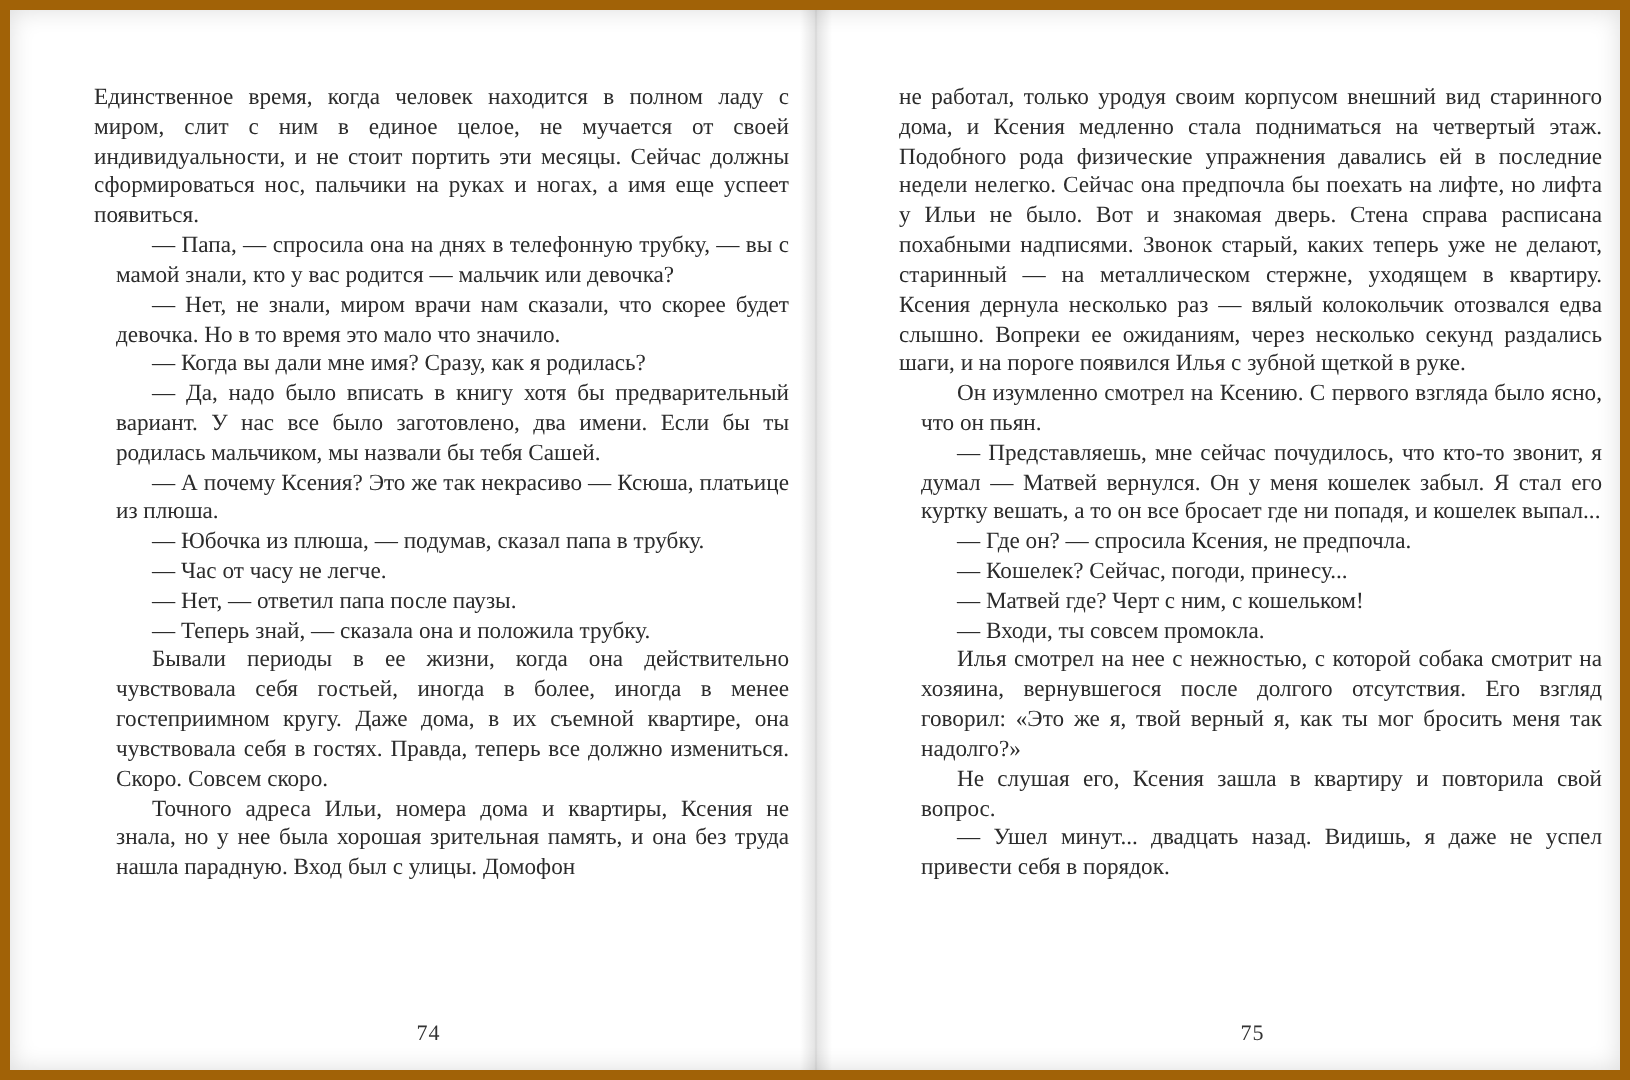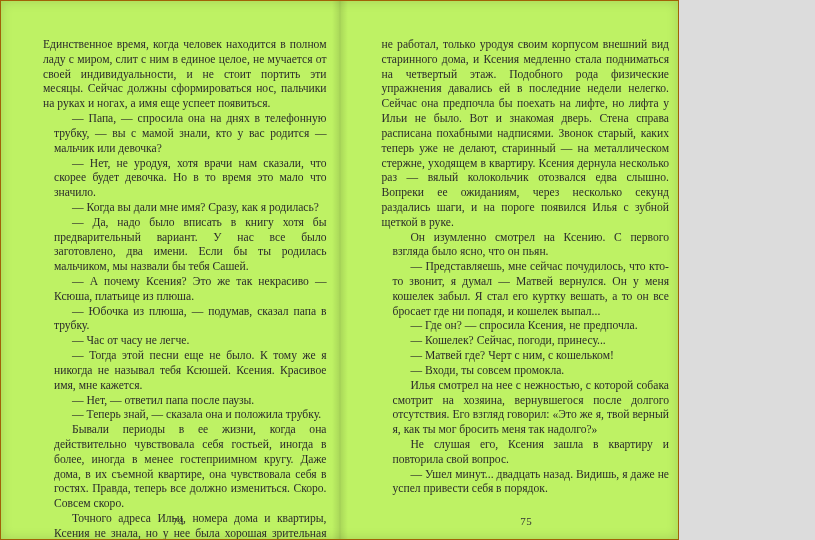--- a/index.html
+++ b/index.html
@@ -3,25 +3,25 @@
 <meta charset="utf-8">
 <style>
   html, body {
     margin: 0;
     padding: 0;
     background: #dcdcdc;
     font-family: "Liberation Serif", "DejaVu Serif", serif;
   }
   .photo {
     position: relative;
-    width: 679px;
+    width: 815px;
     height: 540px;
     box-sizing: border-box;
-    background: #bef264;
-    border: 1px solid #a16207;
+    background: #ffffff;
+    border: 5px solid #a16207;
     box-shadow: inset 0 0 12px rgba(0,0,0,0.14);
     overflow: hidden;
   }
   .spread {
     display: flex;
     width: 100%;
     height: 100%;
   }
   .page {
     position: relative;
@@ -76,27 +76,26 @@
 </head>
 <body>
 
 <div class="photo">
   <div class="spread">
 
     <div class="page left">
       <div class="page-text">
           <p class="para">Единственное время, когда человек находится в полном ладу с миром, слит с ним в единое целое, не мучается от своей индивидуальности, и не стоит портить эти месяцы. Сейчас должны сформироваться нос, пальчики на руках и ногах, а имя еще успеет появиться.</p>
           <p class="para indent">— Папа, — спросила она на днях в телефонную трубку, — вы с мамой знали, кто у вас родится — мальчик или девочка?</p>
-          <p class="para indent">— Нет, не уродуя, хотя врачи нам сказали, что скорее будет девочка. Но в то время это мало что значило.</p>
+          <p class="para indent">— Нет, не знали, миром врачи нам сказали, что скорее будет девочка. Но в то время это мало что значило.</p>
           <p class="para indent">— Когда вы дали мне имя? Сразу, как я родилась?</p>
           <p class="para indent">— Да, надо было вписать в книгу хотя бы предварительный вариант. У нас все было заготовлено, два имени. Если бы ты родилась мальчиком, мы назвали бы тебя Сашей.</p>
           <p class="para indent">— А почему Ксения? Это же так некрасиво — Ксюша, платьице из плюша.</p>
           <p class="para indent">— Юбочка из плюша, — подумав, сказал папа в трубку.</p>
           <p class="para indent">— Час от часу не легче.</p>
-          <p class="para indent">— Тогда этой песни еще не было. К тому же я никогда не называл тебя Ксюшей. Ксения. Красивое имя, мне кажется.</p>
           <p class="para indent">— Нет, — ответил папа после паузы.</p>
           <p class="para indent">— Теперь знай, — сказала она и положила трубку.</p>
           <p class="para indent">Бывали периоды в ее жизни, когда она действительно чувствовала себя гостьей, иногда в более, иногда в менее гостеприимном кругу. Даже дома, в их съемной квартире, она чувствовала себя в гостях. Правда, теперь все должно измениться. Скоро. Совсем скоро.</p>
           <p class="para indent">Точного адреса Ильи, номера дома и квартиры, Ксения не знала, но у нее была хорошая зрительная память, и она без труда нашла парадную. Вход был с улицы. Домофон</p>
         </div>
       <div class="pagenum">74</div>
     </div>
 
     <div class="page right">
       <div class="page-text">

